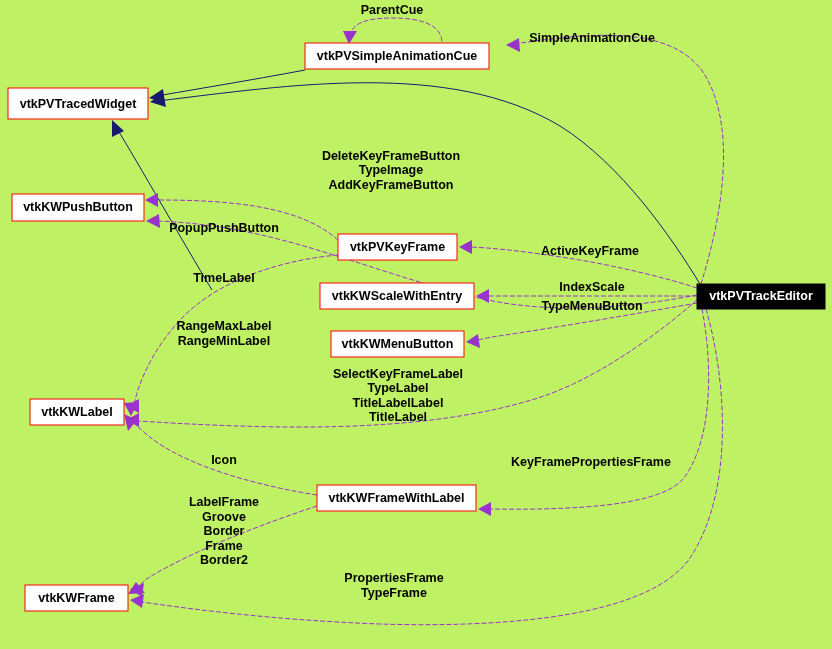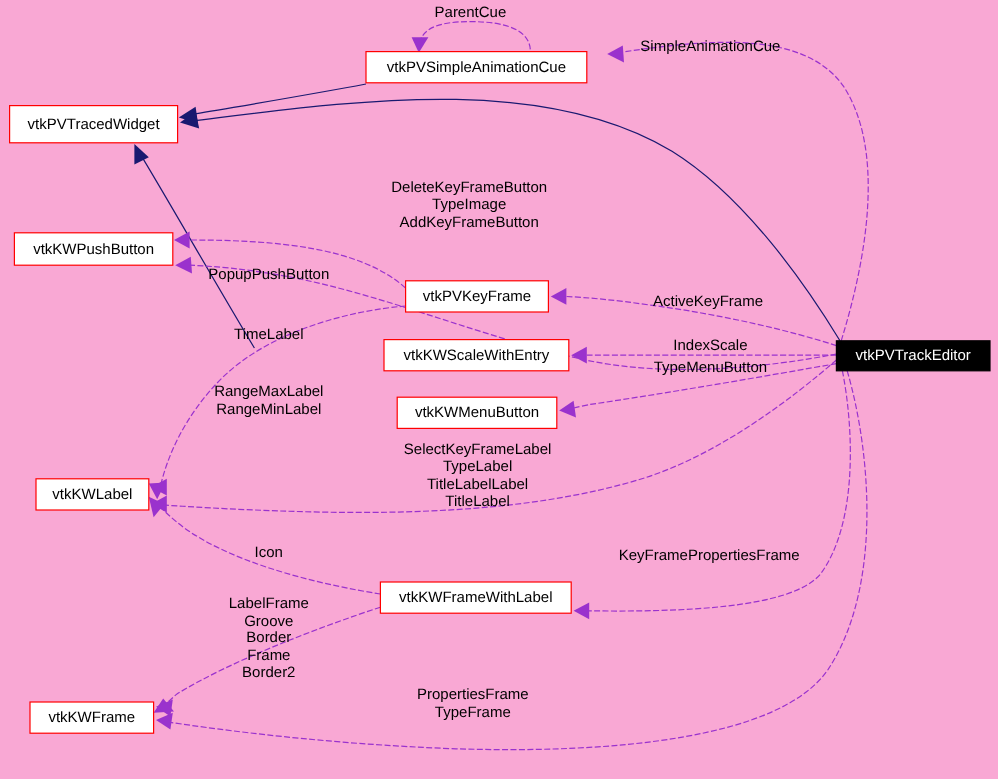--- a/index.html
+++ b/index.html
@@ -4,23 +4,24 @@
 <style>
   html, body {
     margin: 0;
     padding: 0;
     background: #ffffff;
   }
   #diagram-root {
     position: relative;
     width: 832px;
     height: 649px;
-    background: #f9a8d4;
+    background: #bef264;
     font-family: "Liberation Sans", sans-serif;
     overflow: hidden;
+    font-weight: bold;
   }
   svg#graph {
     position: absolute;
     left: 0;
     top: 0;
     width: 832px;
     height: 649px;
   }
   .node-rect {
     fill: #ffffff;

